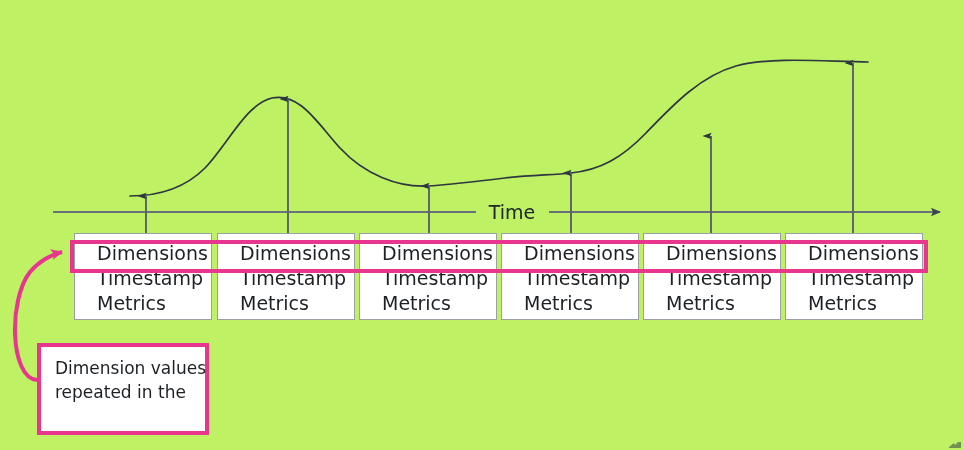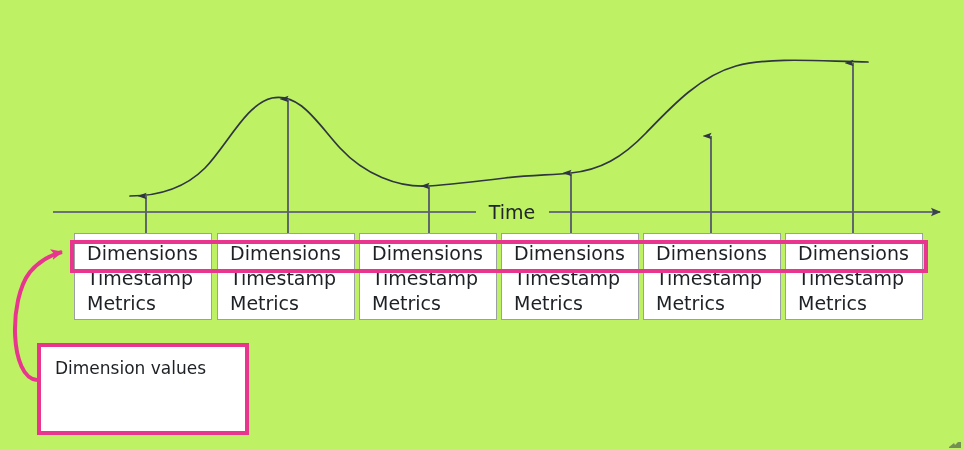--- a/index.html
+++ b/index.html
@@ -38,37 +38,38 @@
     height: 87px;
     top: 233px;
     padding: 7px 0 0 12px;
   }
   .record-line {
     font-family: "DejaVu Sans", "Liberation Sans", sans-serif;
     font-size: 19px;
     line-height: 25px;
     color: #1d2125;
     white-space: nowrap;
+    margin-left: 10px;
   }
   #highlight-band {
     position: absolute;
     box-sizing: border-box;
     left: 70px;
     top: 240px;
     width: 858px;
     height: 33px;
     border: 4px solid #e8368f;
     background: transparent;
   }
   #callout-box {
     position: absolute;
     box-sizing: border-box;
     left: 37px;
     top: 343px;
-    width: 212px;
+    width: 172px;
     height: 92px;
     border: 4px solid #e8368f;
     background: #ffffff;
     padding: 9px 0 0 14px;
   }
   .callout-line {
     font-family: "DejaVu Sans", "Liberation Sans", sans-serif;
     font-size: 17px;
     line-height: 24px;
     color: #1d2125;
@@ -160,19 +161,20 @@
   <div class="record-box" style="left:785px;">
     <div class="record-line">Dimensions</div>
     <div class="record-line">Timestamp</div>
     <div class="record-line">Metrics</div>
   </div>
 
   <div id="highlight-band"></div>
 
   <div id="callout-box">
     <div class="callout-line">Dimension values</div>
+    <div class="callout-line">repeated in the</div>
   </div>
 
   <svg id="corner-mark" viewBox="0 0 14 11">
     <path d="M1,9 L6,5 L7,7 L10,4 L13,4 L13,10 L1,10 Z" fill="#3a3f46"></path>
   </svg>
 
 </div>
 
 </body></html>

